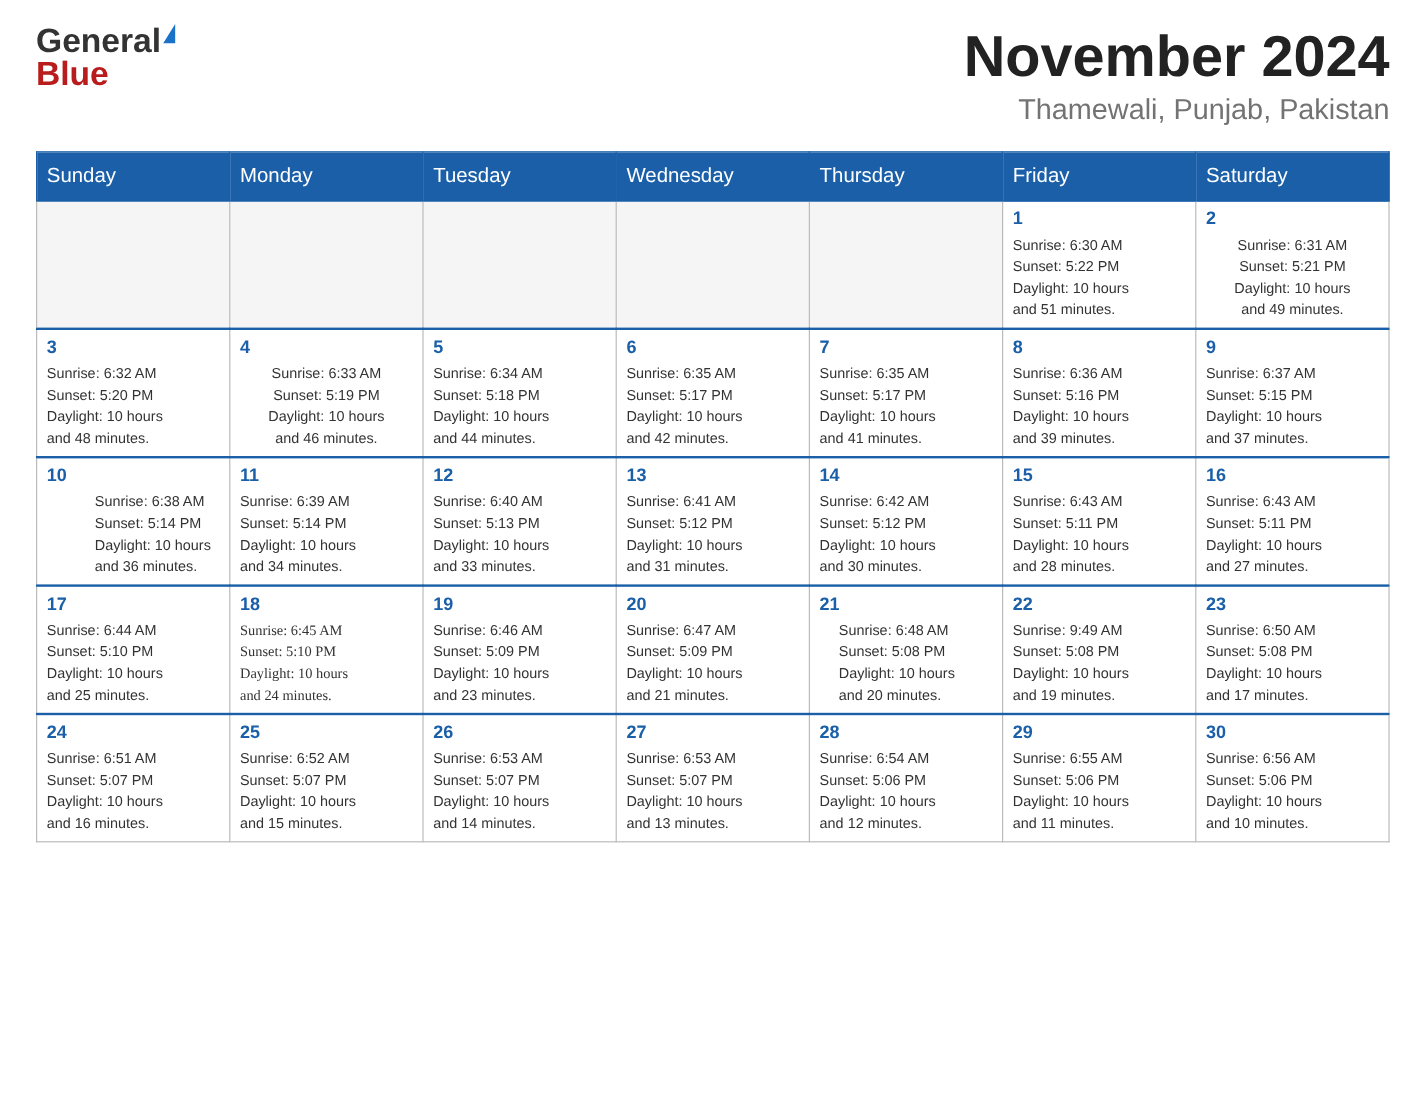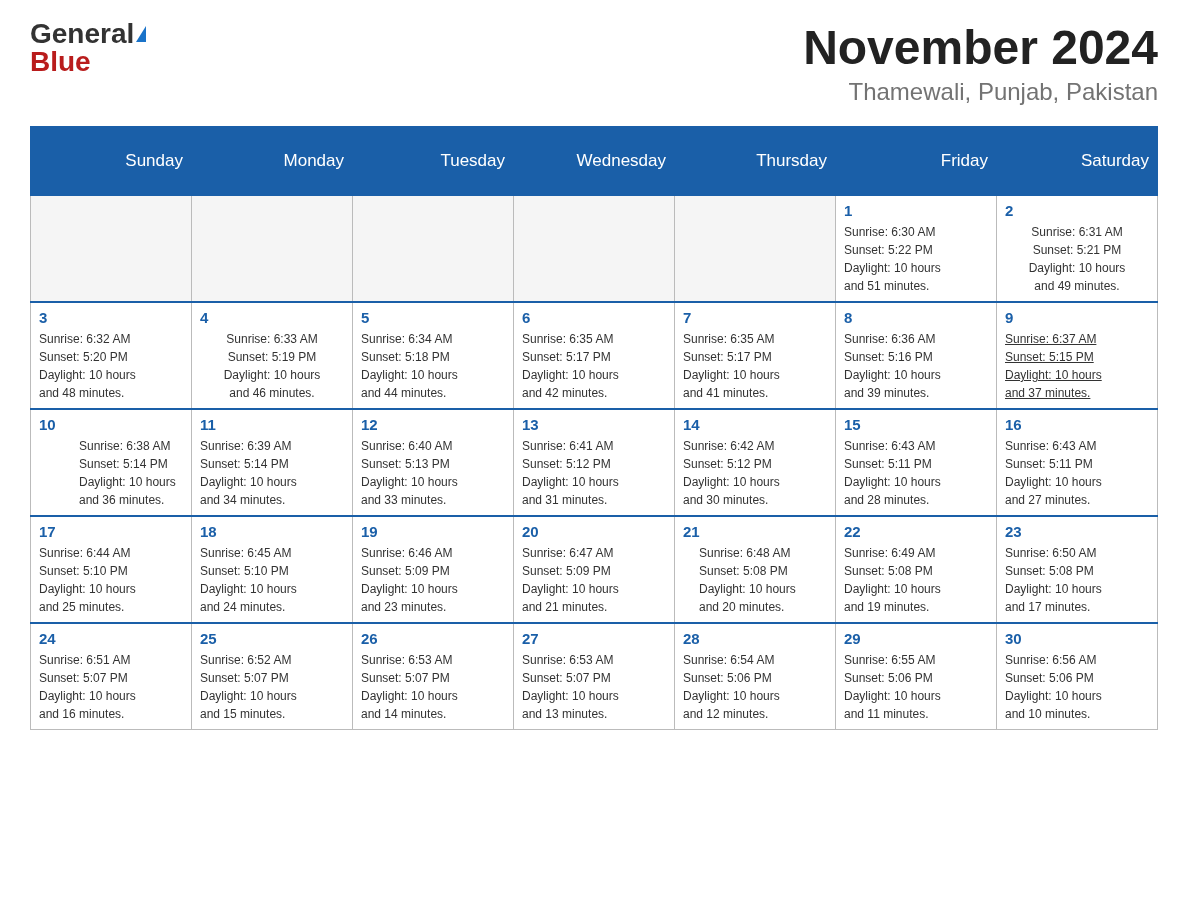--- a/index.html
+++ b/index.html
@@ -58,23 +58,23 @@
     .calendar {
       width: 100%;
       border-collapse: collapse;
       border: 1px solid #999;
     }
     .calendar th {
       background-color: #1a5fa8;
       color: #fff;
       font-size: 17px;
       font-weight: normal;
-      padding: 24px 8px;
+      padding: 10px 8px;
       border: 1px solid #1a5fa8;
-      text-align: right;
+      text-align: left;
     }
     .calendar td {
       vertical-align: top;
       border: 1px solid #bbb;
       padding: 6px 8px;
       width: calc(100% / 7);
       min-height: 90px;
       font-size: 13px;
       color: #333;
     }
@@ -94,21 +94,21 @@
     }
     .row-divider {
       border-top: 2px solid #1a5fa8;
     }
   </style>
 </head>
 <body>
 
 <div class="header">
   <div class="logo">
-    <div style="display:flex;align-items:center;">
+    <div style="display:flex;align-items:flex-start;">
       <span class="logo-general">General</span>
       <span class="logo-triangle"></span>
     </div>
     <span class="logo-blue">Blue</span>
   </div>
   <div class="title-section">
     <div class="month-title">November 2024</div>
     <div class="location">Thamewali, Punjab, Pakistan</div>
   </div>
 </div>
@@ -185,21 +185,21 @@
         </td>
         <td>
           <div class="day-number">8</div>
           <div class="day-info" style="white-space: pre-line;">Sunrise: 6:36 AM
 Sunset: 5:16 PM
 Daylight: 10 hours
 and 39 minutes.</div>
         </td>
         <td>
           <div class="day-number">9</div>
-          <div class="day-info" style="white-space: pre-line; text-decoration: underline;">Sunrise: 6:37 AM
+          <div class="day-info" style="white-space: pre-line;">Sunrise: 6:37 AM
 Sunset: 5:15 PM
 Daylight: 10 hours
 and 37 minutes.</div>
         </td>
       </tr>
       <tr class="row-divider">
         <td>
           <div class="day-number">10</div>
           <div class="day-info" style="white-space: pre-line; margin-left: 40px;">Sunrise: 6:38 AM
 Sunset: 5:14 PM
@@ -252,21 +252,21 @@
       <tr class="row-divider">
         <td>
           <div class="day-number">17</div>
           <div class="day-info" style="white-space: pre-line;">Sunrise: 6:44 AM
 Sunset: 5:10 PM
 Daylight: 10 hours
 and 25 minutes.</div>
         </td>
         <td>
           <div class="day-number">18</div>
-          <div class="day-info" style="white-space: pre-line;">Sunrise: 6:45 AM
+          <div class="day-info" style="white-space: pre-line; font-family: Liberation Serif, serif;">Sunrise: 6:45 AM
 Sunset: 5:10 PM
 Daylight: 10 hours
 and 24 minutes.</div>
         </td>
         <td>
           <div class="day-number">19</div>
           <div class="day-info" style="white-space: pre-line;">Sunrise: 6:46 AM
 Sunset: 5:09 PM
 Daylight: 10 hours
 and 23 minutes.</div>
@@ -280,21 +280,21 @@
         </td>
         <td>
           <div class="day-number">21</div>
           <div class="day-info" style="white-space: pre-line; margin-left: 16px;">Sunrise: 6:48 AM
 Sunset: 5:08 PM
 Daylight: 10 hours
 and 20 minutes.</div>
         </td>
         <td>
           <div class="day-number">22</div>
-          <div class="day-info" style="white-space: pre-line;">Sunrise: 6:49 AM
+          <div class="day-info" style="white-space: pre-line;">Sunrise: 9:49 AM
 Sunset: 5:08 PM
 Daylight: 10 hours
 and 19 minutes.</div>
         </td>
         <td>
           <div class="day-number">23</div>
           <div class="day-info" style="white-space: pre-line;">Sunrise: 6:50 AM
 Sunset: 5:08 PM
 Daylight: 10 hours
 and 17 minutes.</div>

